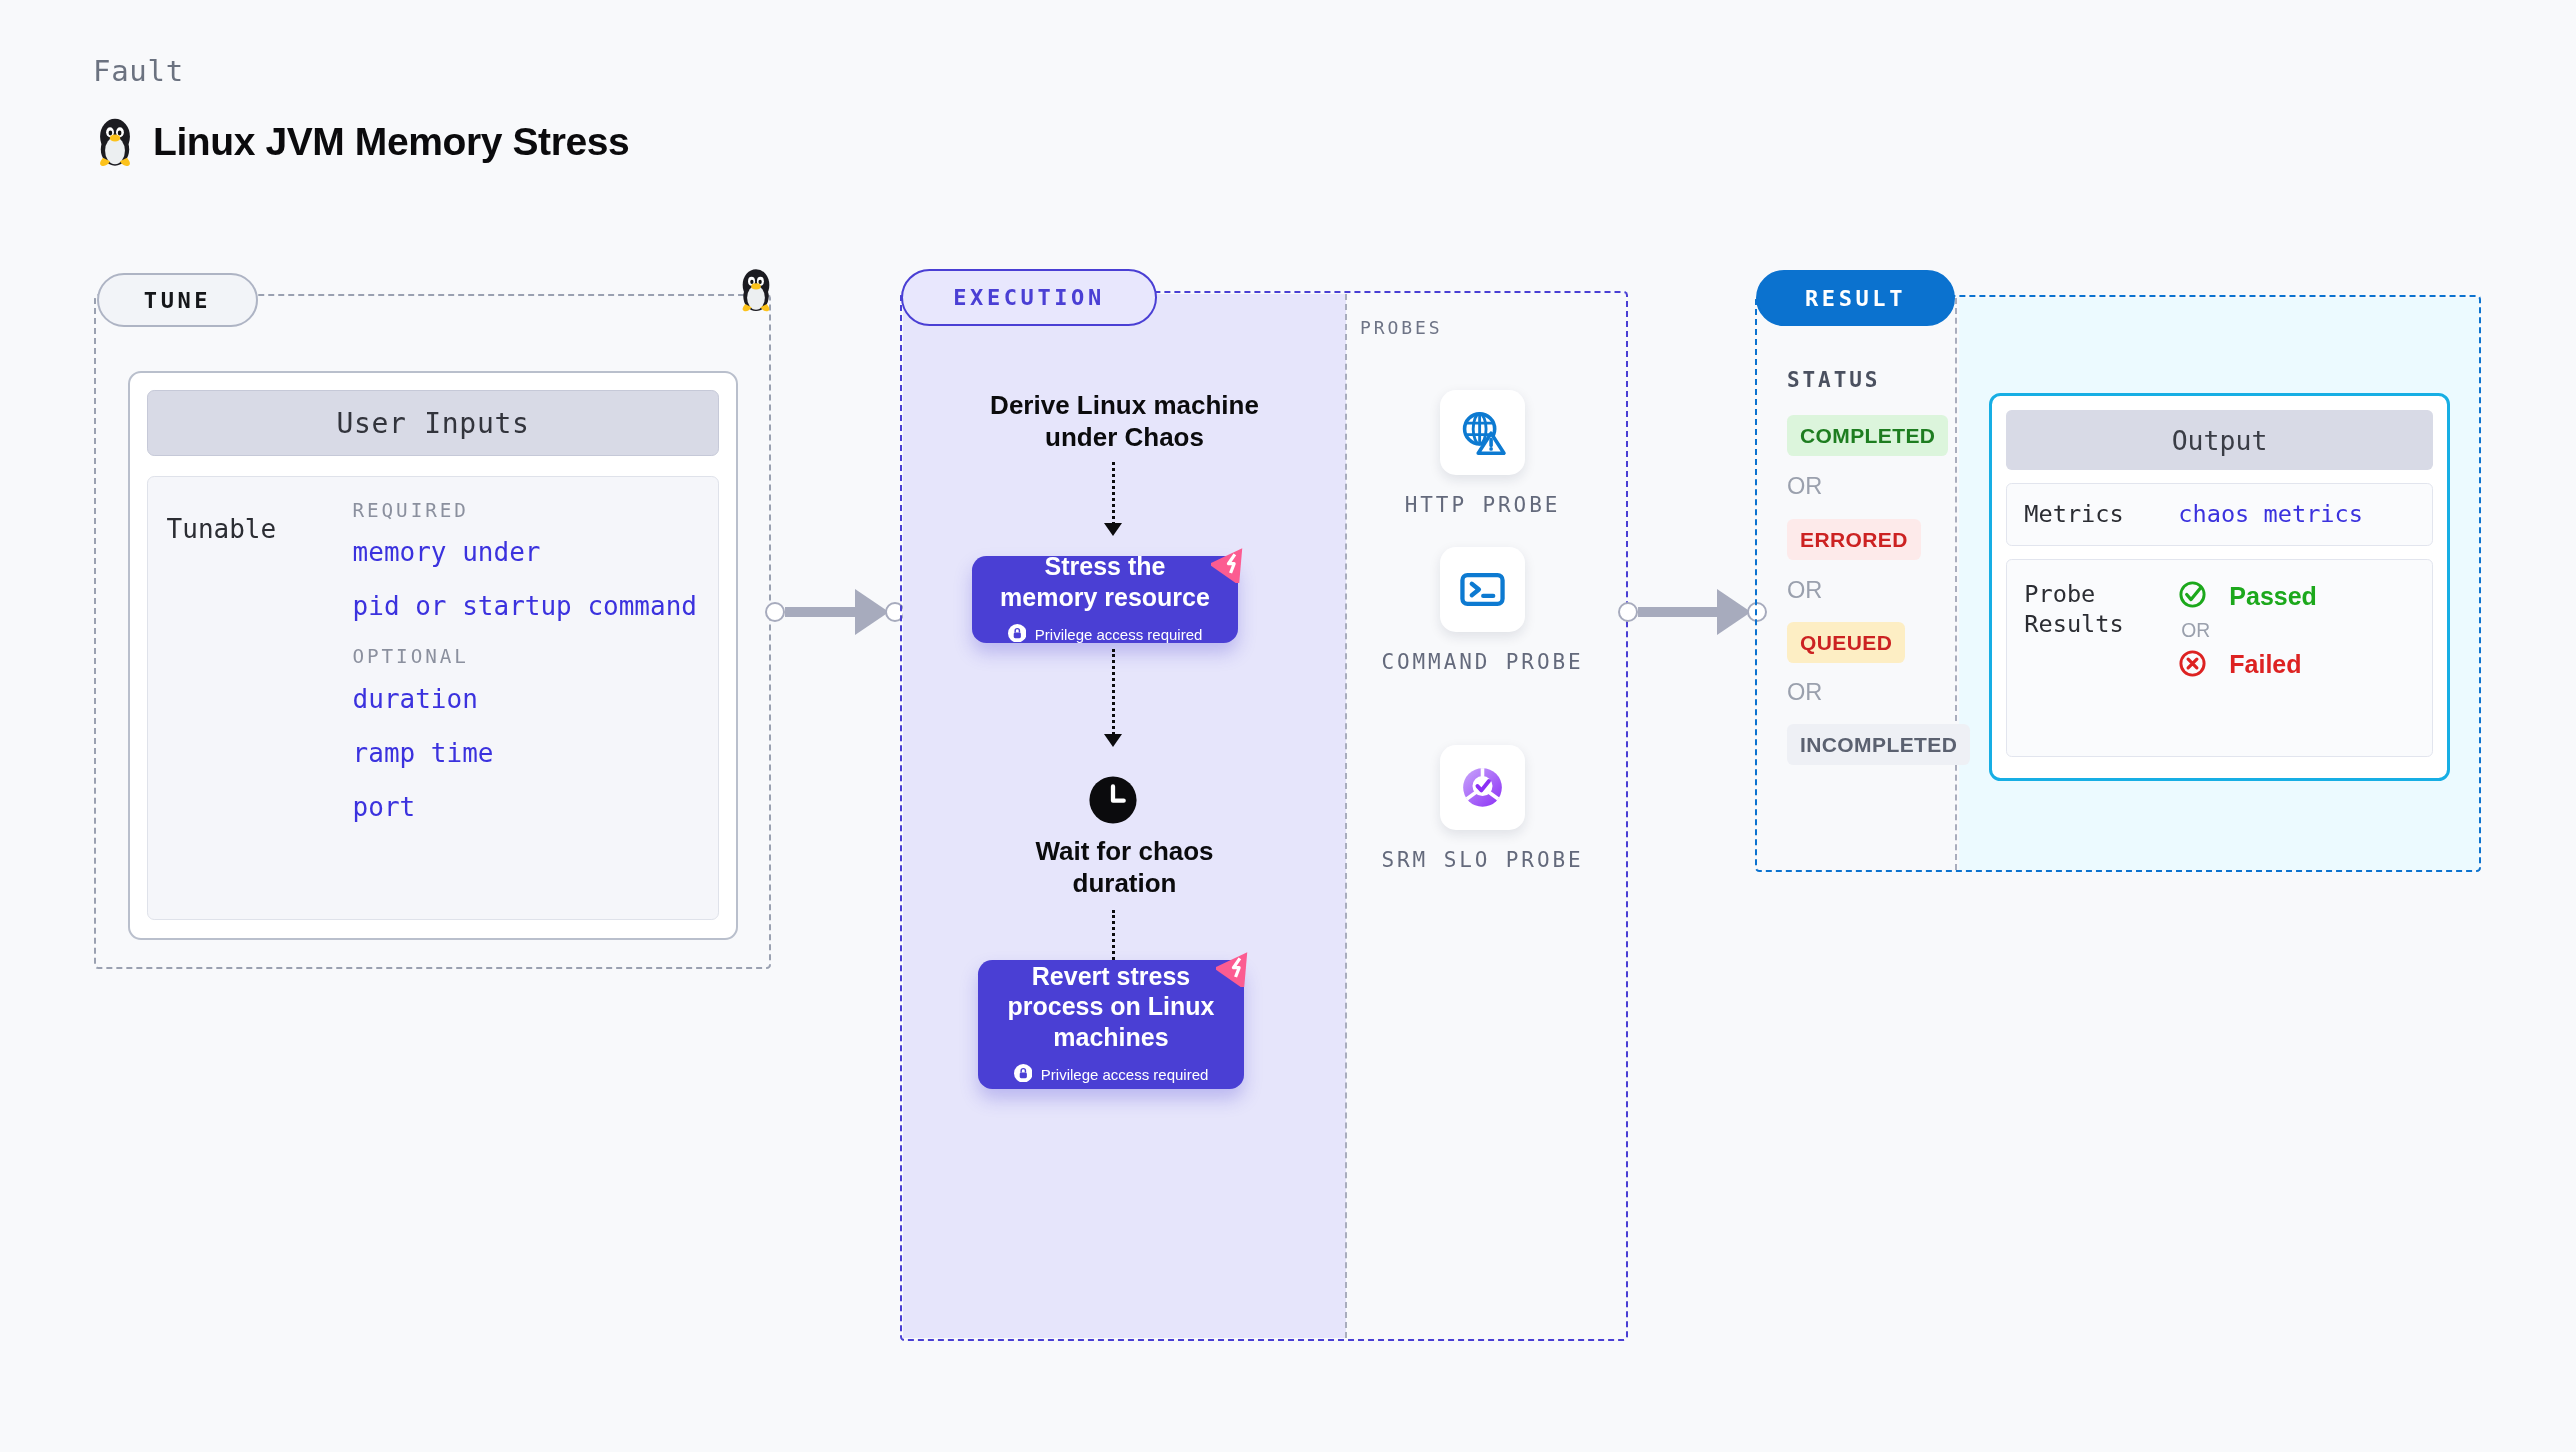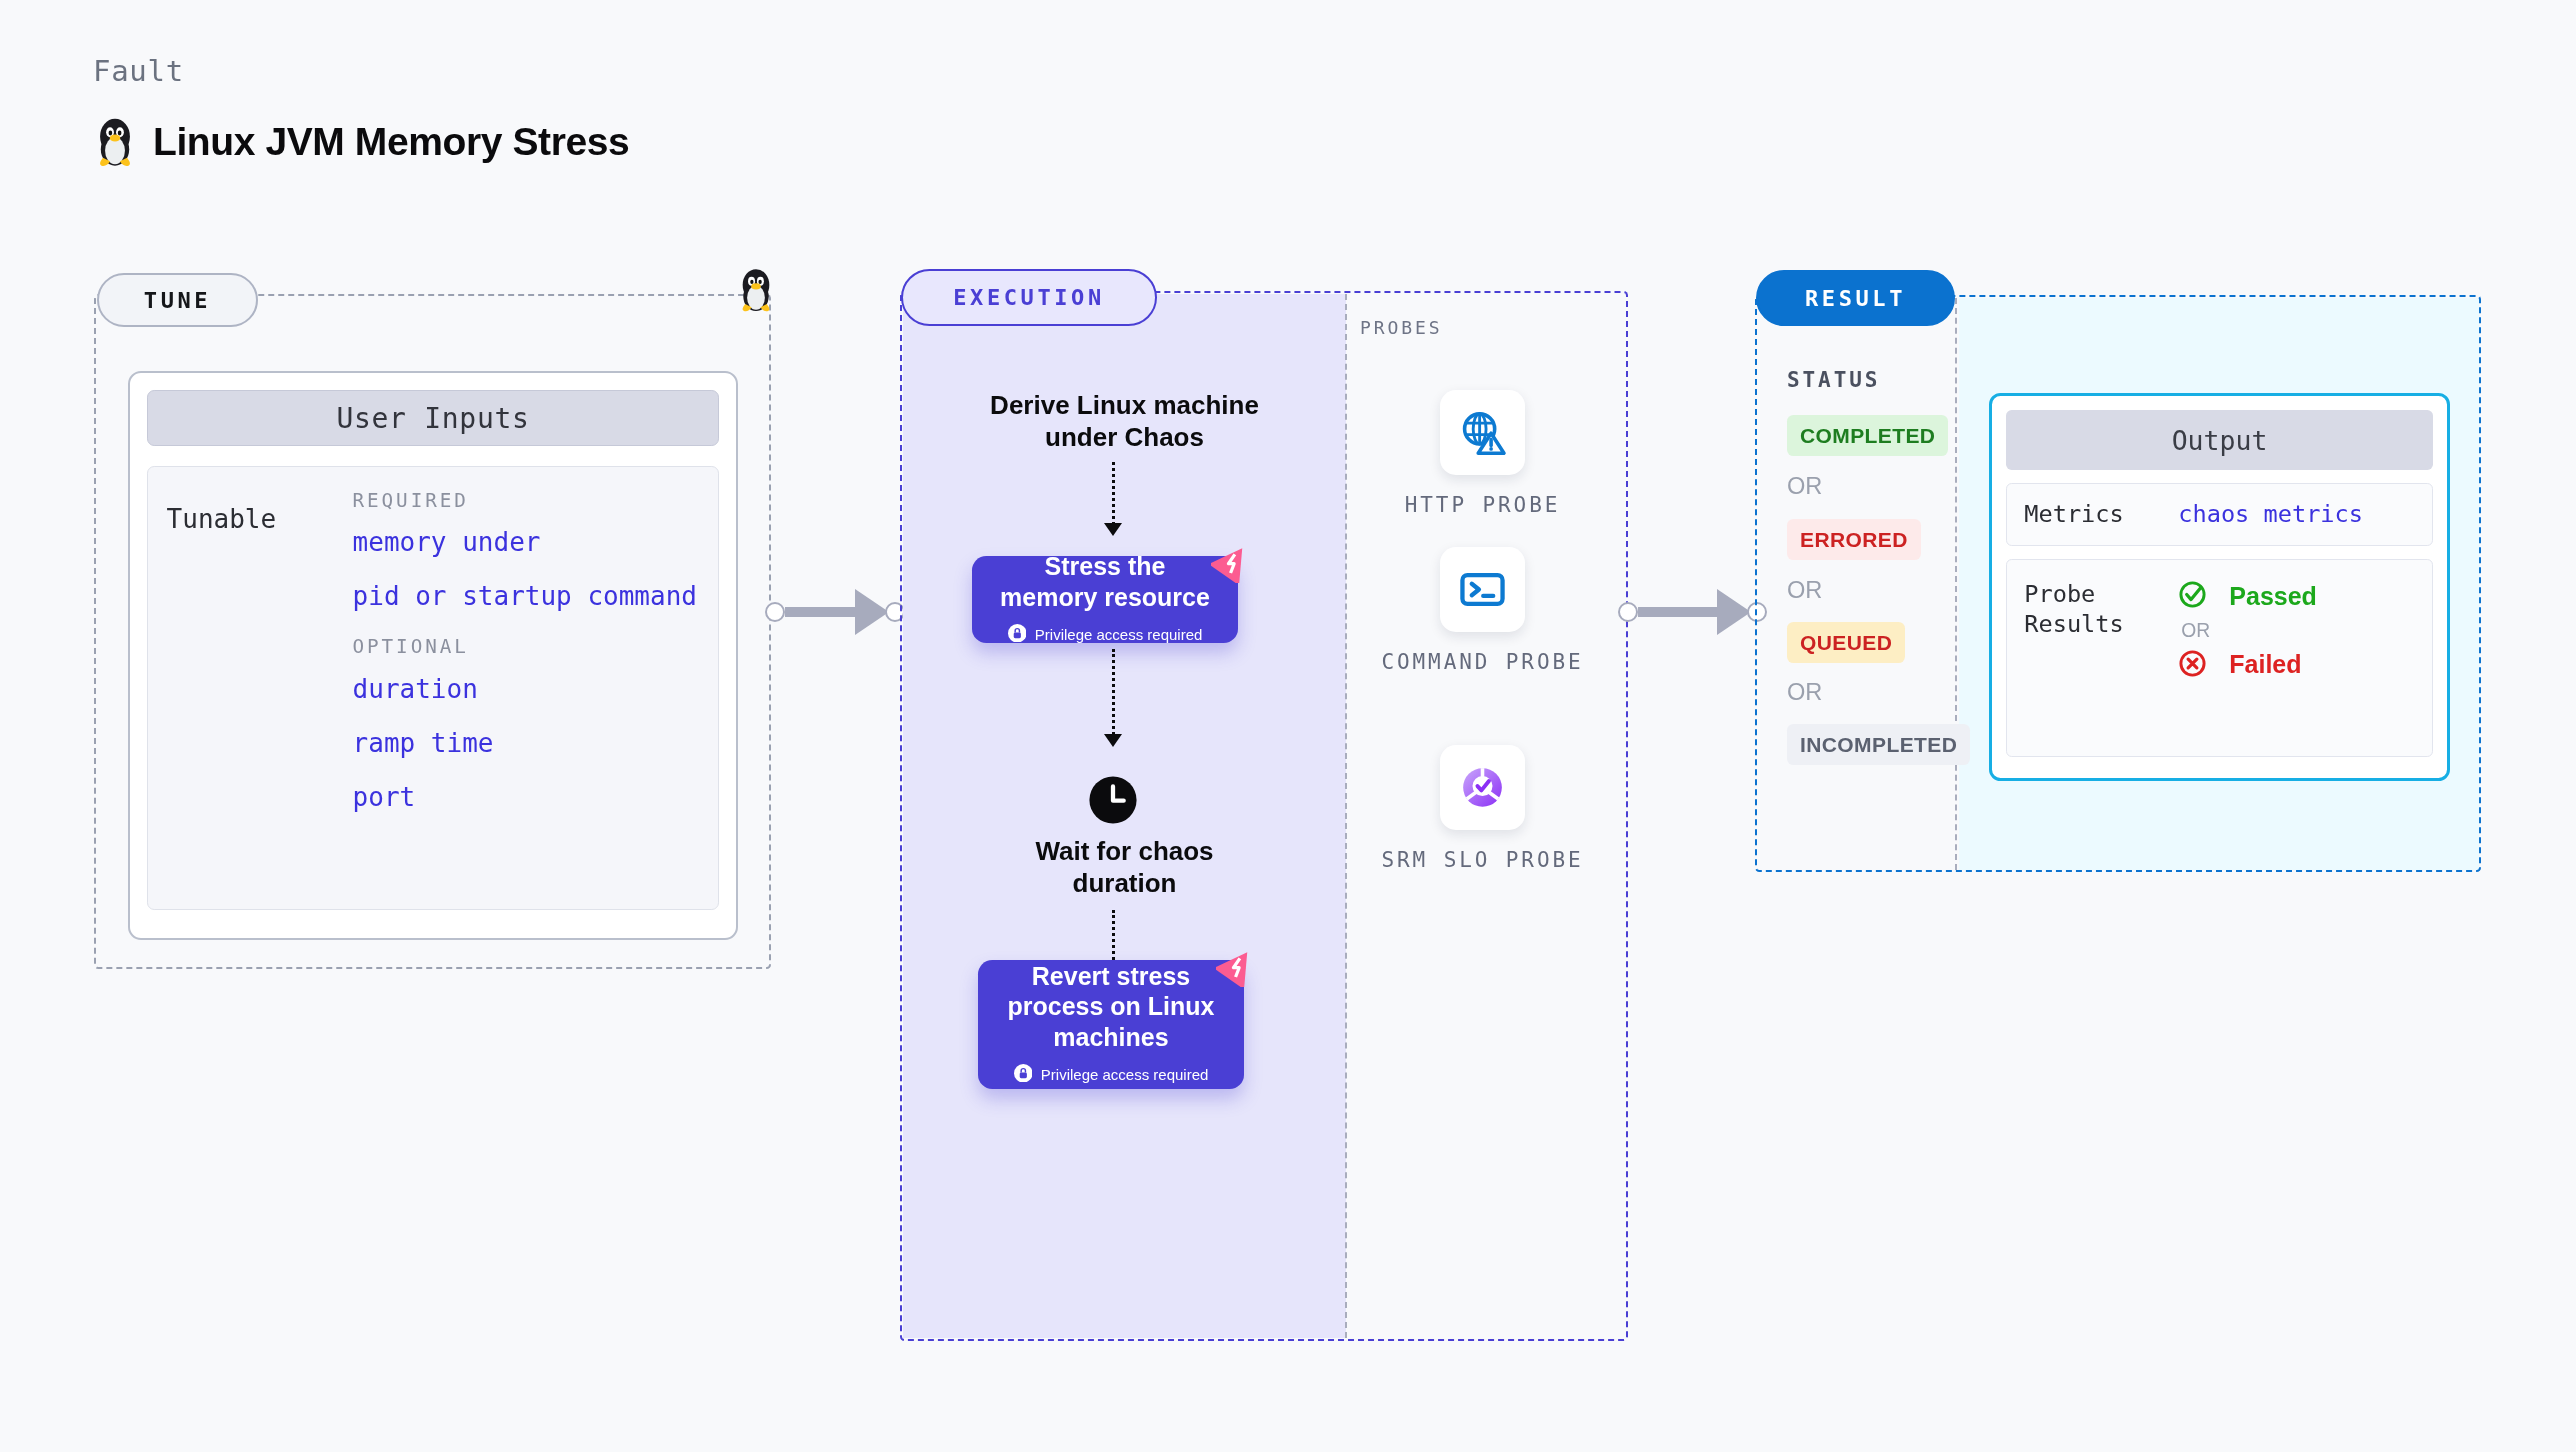--- a/index.html
+++ b/index.html
@@ -52,21 +52,21 @@
   .tune-region {
     left: 94px; top: 294px; width: 677px; height: 675px;
     border: 2.9px dashed #9aa1b1; border-radius: 4.3px; background: transparent;
   }
   .tune-card {
     position: absolute; left: 128px; top: 371px; width: 610px; height: 569px;
     background: #ffffff; border: 2.1px solid #b9bfcc; border-radius: 13px;
     padding: 17px 17px;
   }
   .card-head {
-    height: 56px; background: #d8dae6; border: 0.7px solid #c6c9d8; border-radius: 7.2px;
+    height: 66px; background: #d8dae6; border: 0.7px solid #c6c9d8; border-radius: 7.2px;
     display: flex; align-items: center; justify-content: center;
     font-size: 28px; color: #32343c; letter-spacing: 0.7px;
   }
   .card-body {
     margin-top: 20px; height: 444px;
     background: #f5f6fa; border: 0.7px solid #dfe2ea; border-radius: 7.2px;
     display: flex; padding: 21.5px 18.6px;
   }
   .tunable-label { font-size: 26px; color: #2b2d33; width: 186px; flex: 0 0 186px; padding-top: 15.8px; }
   .tunable-list { flex: 1 1 auto; }

